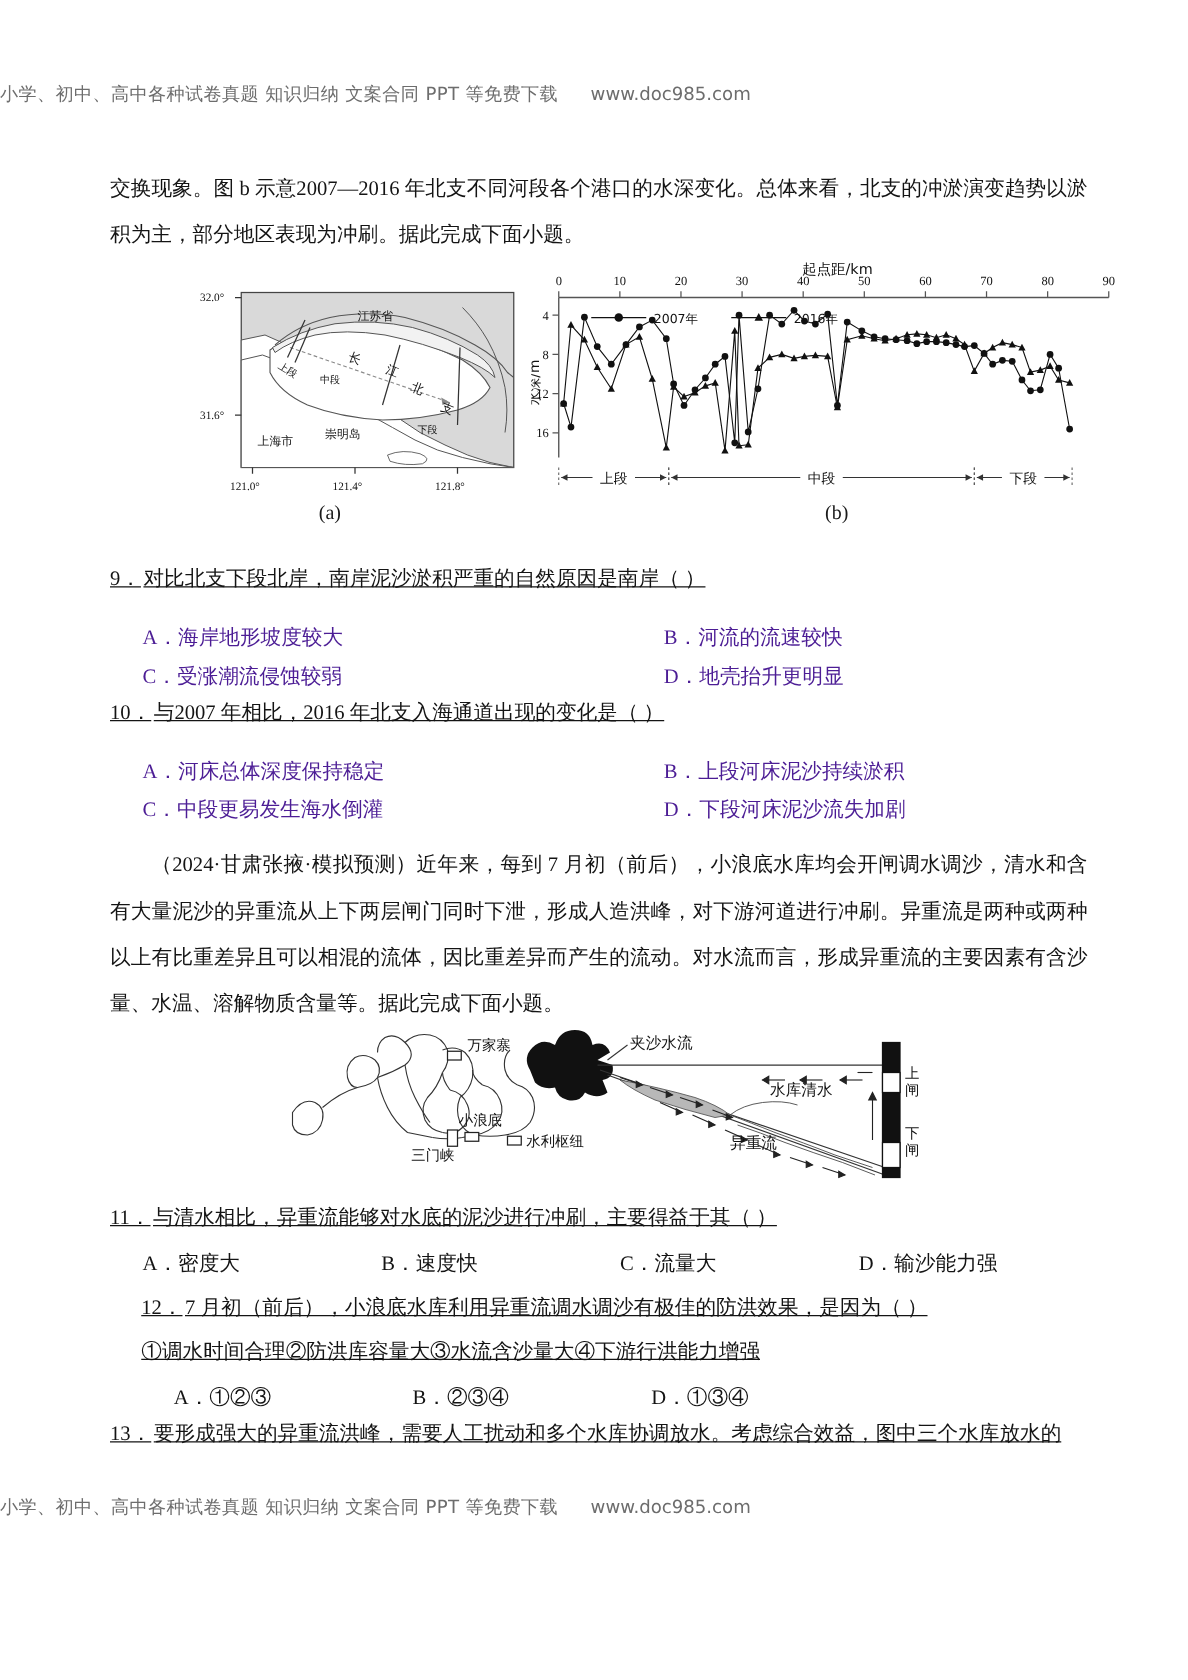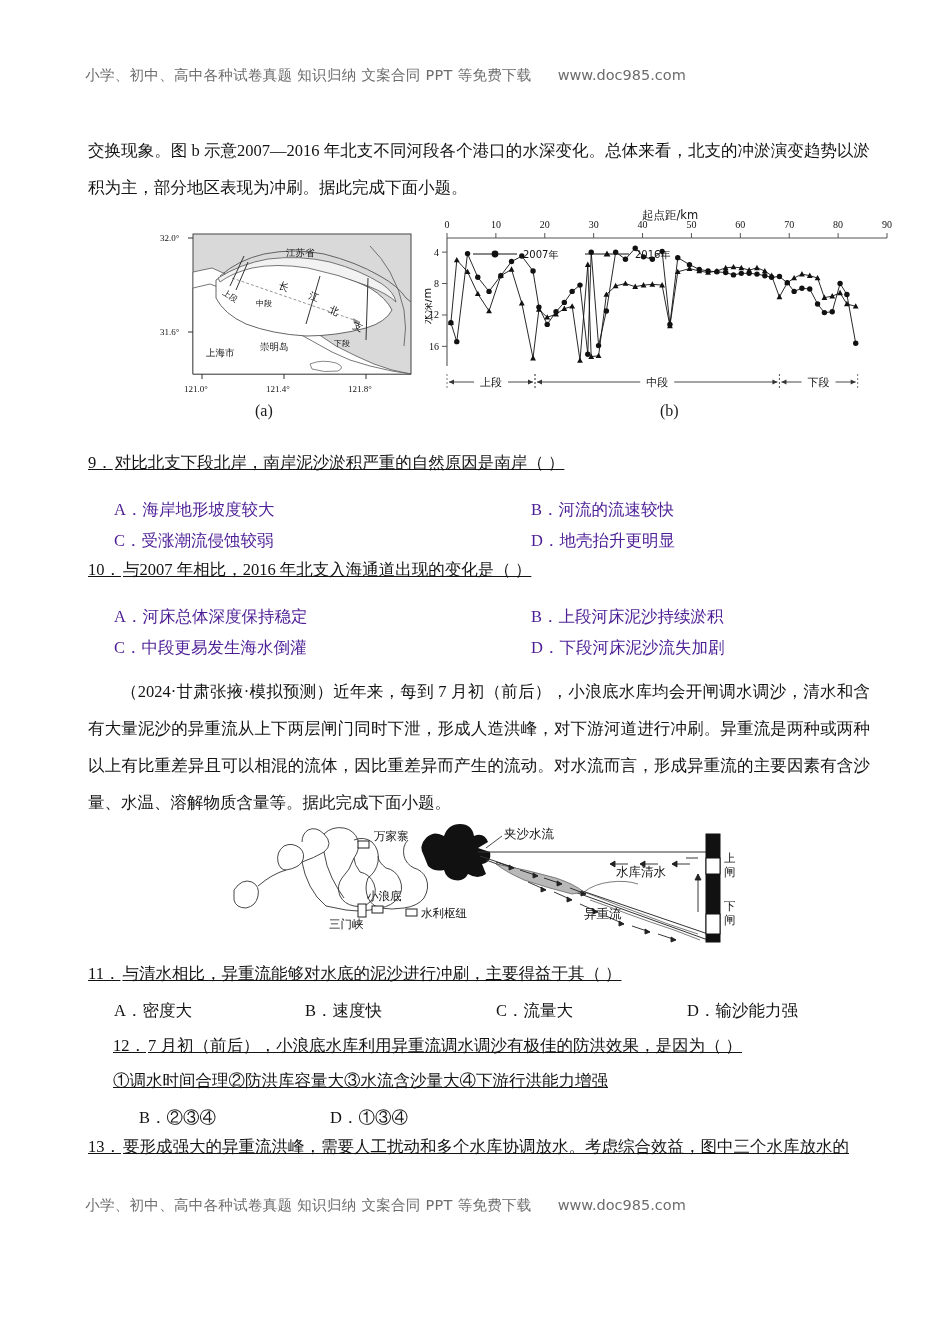--- a/index.html
+++ b/index.html
@@ -19,21 +19,21 @@
     position: relative;
     width: 950px;
     height: 1344px;
     padding: 0;
     box-sizing: border-box;
   }
   .watermark {
     position: absolute;
     left: 0;
     width: 771px;
-    text-align: center;
+    text-align: left;
     font-family: "DejaVu Sans", "Liberation Sans", sans-serif;
     font-size: 14.5px;
     color: #6d6d6d;
     letter-spacing: 0.3px;
     white-space: nowrap;
   }
   .watermark .url {
     margin-left: 26px;
     letter-spacing: 0;
   }
@@ -519,20 +519,21 @@
       <div class="opt"><span>D．</span><span>输沙能力强</span></div>
     </div>
   </div>
 
   <div class="q-block" style="top: 1030px; margin-left: 25px;">
     <div class="q-stem">
       <span class="num">12．</span><span>7 月初（前后），小浪底水库利用异重流调水调沙有极佳的防洪效果，是因为（ ）</span>
     </div>
     <div class="sub-line">①调水时间合理②防洪库容量大③水流含沙量大④下游行洪能力增强</div>
     <div class="opts-4col">
+      <div class="opt"><span>A．</span><span>①②③</span></div>
       <div class="opt"><span>B．</span><span>②③④</span></div>
       <div class="opt"><span>D．</span><span>①③④</span></div>
     </div>
   </div>
 
   <div class="q-block" style="top: 1131px;">
     <div class="q-stem">
       <span class="num">13．</span><span>要形成强大的异重流洪峰，需要人工扰动和多个水库协调放水。考虑综合效益，图中三个水库放水的</span>
     </div>
   </div>

